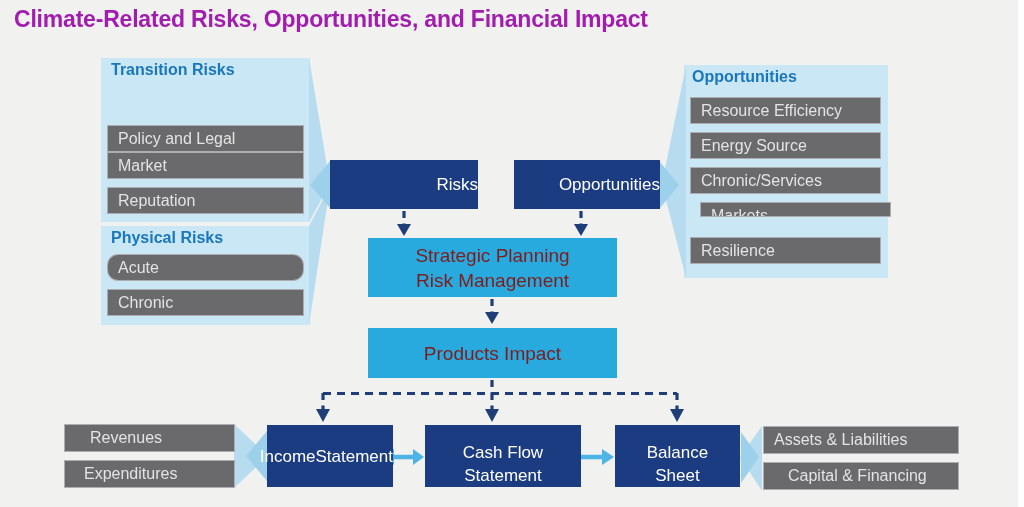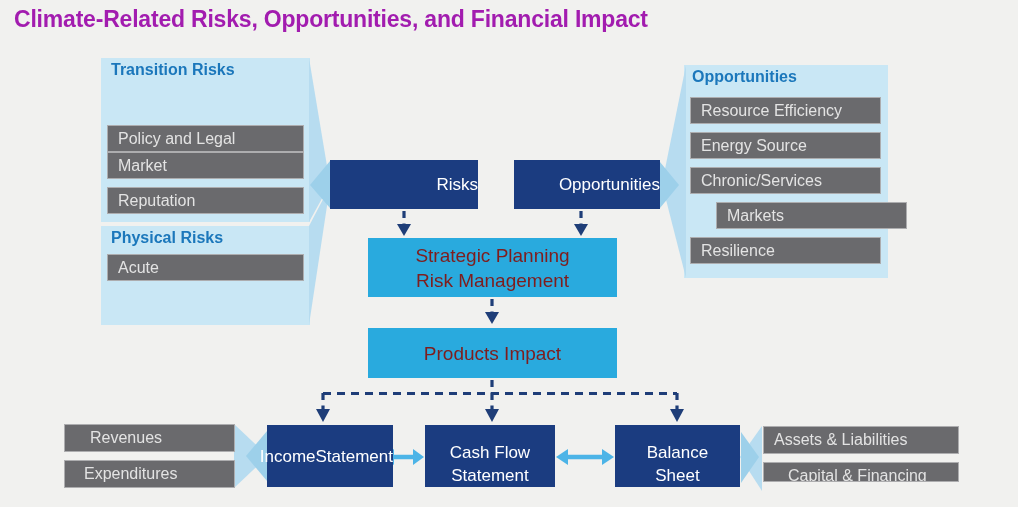--- a/index.html
+++ b/index.html
@@ -27,28 +27,29 @@
 
   <div class="title">Climate-Related Risks, Opportunities, and Financial Impact</div>
 
   <div class="panel" style="left:101px;top:58px;width:209px;height:164px;"></div>
   <div class="panel" style="left:101px;top:226px;width:209px;height:99px;"></div>
   <div class="panel-header" style="left:111px;top:61px;">Transition Risks</div>
   <div class="gray-box" style="left:107px;top:84px;width:197px;height:27px;margin-top:41px;">Policy and Legal</div>
   <div class="gray-box" style="left:107px;top:152px;width:197px;height:27px;">Market</div>
   <div class="gray-box" style="left:107px;top:187px;width:197px;height:27px;">Reputation</div>
   <div class="panel-header" style="left:111px;top:229px;">Physical Risks</div>
-  <div class="gray-box" style="left:107px;top:254px;width:197px;height:27px;">Acute</div>
+  <div class="gray-box" style="left:107px;top:254px;width:197px;height:27px;border-radius:11px;">Acute</div>
+  <div class="gray-box" style="left:107px;top:289px;width:197px;height:27px;">Chronic</div>
 
   <div class="panel" style="left:684px;top:65px;width:204px;height:213px;"></div>
   <div class="panel-header" style="left:692px;top:68px;">Opportunities</div>
   <div class="gray-box" style="left:690px;top:97px;width:191px;height:27px;">Resource Efficiency</div>
   <div class="gray-box" style="left:690px;top:132px;width:191px;height:27px;">Energy Source</div>
   <div class="gray-box" style="left:690px;top:167px;width:191px;height:27px;">Chronic/Services</div>
-  <div class="gray-box" style="left:716px;top:202px;width:191px;height:27px;">Markets</div>
+  <div class="gray-box" style="left:700px;top:202px;width:191px;height:15px;">Markets</div>
   <div class="gray-box" style="left:690px;top:237px;width:191px;height:27px;">Resilience</div>
 
   <svg class="connectors" width="1024" height="507" viewBox="0 0 1024 507">
 
     <polygon points="309,58 330,184 309,222" fill="#b7dcf0"></polygon>
     <polygon points="309,226 330,186 309,325" fill="#b7dcf0"></polygon>
     <polygon points="330,161 330,208 310,185" fill="#9dd0ea"></polygon>
 
     <polygon points="686,65 662,184 686,278" fill="#b7dcf0"></polygon>
     <polygon points="660,162 660,208 679,185" fill="#9dd0ea"></polygon>
@@ -95,28 +96,28 @@
     <span>Risk Management</span>
   </div>
   <div class="cyan-box" style="left:368px;top:328px;width:249px;height:50px;">
     <span>Products Impact</span>
   </div>
 
   <div class="navy-box" style="left:267px;top:425px;width:115px;height:62px;padding-left:11px;">
     <span>Income</span>
     <span>Statement</span>
   </div>
-  <div class="navy-box" style="left:425px;top:425px;width:130px;height:62px;flex-direction:column;">
+  <div class="navy-box" style="left:425px;top:425px;width:156px;height:62px;flex-direction:column;">
     <span>Cash Flow</span>
     <span>Statement</span>
   </div>
   <div class="navy-box" style="left:615px;top:425px;width:125px;height:62px;flex-direction:column;">
     <span>Balance</span>
     <span>Sheet</span>
   </div>
 
   <div class="gray-box" style="left:64px;top:424px;width:171px;height:28px;line-height:26px;padding-left:25px;">Revenues</div>
   <div class="gray-box" style="left:64px;top:460px;width:171px;height:28px;line-height:26px;padding-left:19px;">Expenditures</div>
 
   <div class="gray-box" style="left:763px;top:426px;width:196px;height:28px;line-height:26px;">Assets &amp; Liabilities</div>
-  <div class="gray-box" style="left:763px;top:462px;width:196px;height:20px;line-height:26px;padding-left:24px;">Capital &amp; Financing</div>
+  <div class="gray-box" style="left:763px;top:462px;width:196px;height:28px;line-height:26px;padding-left:24px;">Capital &amp; Financing</div>
 
 </div>
 
 </body></html>

